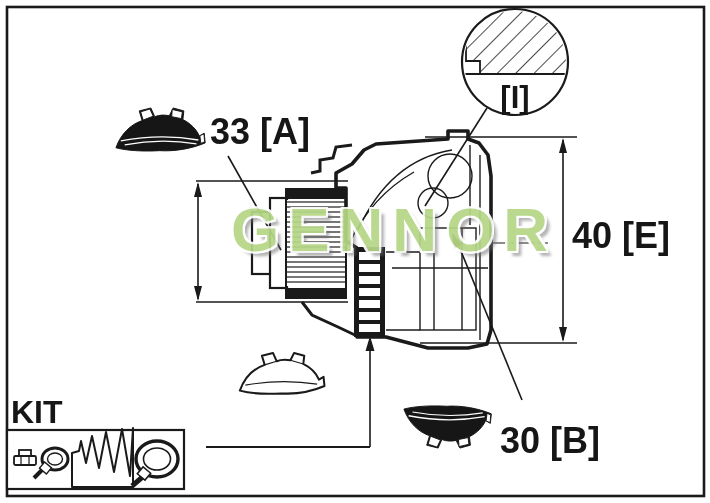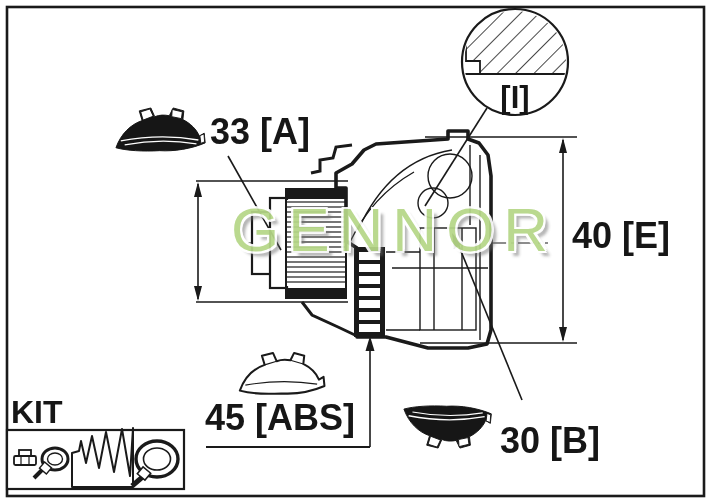--- a/index.html
+++ b/index.html
@@ -5,21 +5,21 @@
   html,body{margin:0;padding:0;background:#fff;}
   body{width:710px;height:503px;position:relative;overflow:hidden;
        font-family:"Liberation Sans", sans-serif;}
   .stage{position:absolute;inset:0;}
   svg{position:absolute;left:0;top:0;}
   .dim-label{position:absolute;font-weight:700;font-size:36px;color:#161616;
              white-space:nowrap;letter-spacing:0px;line-height:1;}
   .detail-label{position:absolute;font-weight:700;font-size:31px;color:#161616;
                 line-height:1;}
   .kit-label{position:absolute;font-weight:700;font-size:32px;color:#161616;line-height:1;}
-  .watermark{position:absolute;left:231px;top:194px;font-weight:400;font-size:62px;
+  .watermark{position:absolute;left:231px;top:194px;font-weight:700;font-size:62px;
              letter-spacing:9px;color:#b5d787;opacity:0.93;pointer-events:none;
              text-shadow:-2px -2px 0 #fff, 2px -2px 0 #fff, -2px 2px 0 #fff, 2px 2px 0 #fff,
                           0 -2px 0 #fff, 0 2px 0 #fff, -2px 0 0 #fff, 2px 0 0 #fff,
                           5px 5px 3px rgba(110,110,110,0.55);}
 </style>
 </head>
 <body>
 
 <div class="stage">
 
@@ -162,20 +162,19 @@
       <line x1="146" y1="474" x2="132" y2="486" stroke-width="5"></line>
       <ellipse cx="157" cy="459" rx="21" ry="18" stroke-width="3.4"></ellipse>
       <ellipse cx="157" cy="459" rx="13.5" ry="11" stroke-width="1.6"></ellipse>
       <rect x="139" y="469" width="10" height="9" fill="#fff" stroke-width="1.5" transform="rotate(40 144 473.5)"></rect>
     </g>
   </g>
 </svg>
 
 <div class="dim-label" style="left:210px;top:114px;">33 [A]</div>
 <div class="dim-label" style="left:572px;top:218px;">40 [E]</div>
-<div class="dim-label" style="left:205px;top:400px;">45 [ABS]</div>
 <div class="dim-label" style="left:500px;top:423px;">30 [B]</div>
 <div class="detail-label" style="left:492px;top:82px;width:46px;text-align:center;">[I]</div>
 <div class="kit-label" style="left:11px;top:396px;">KIT</div>
 
 <div class="watermark">GENNOR</div>
 
 </div>
 
 </body></html>

